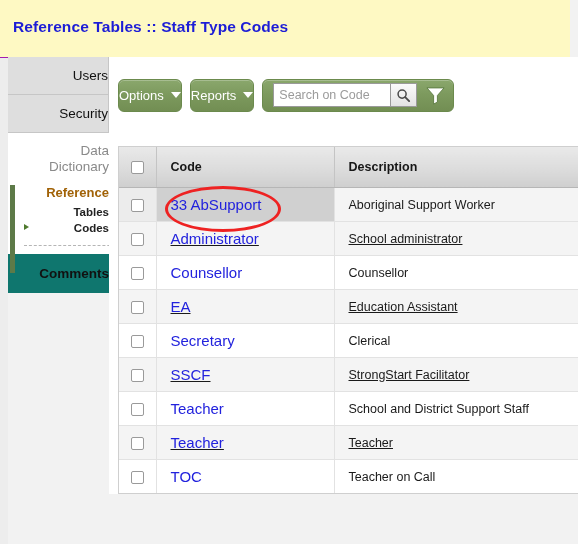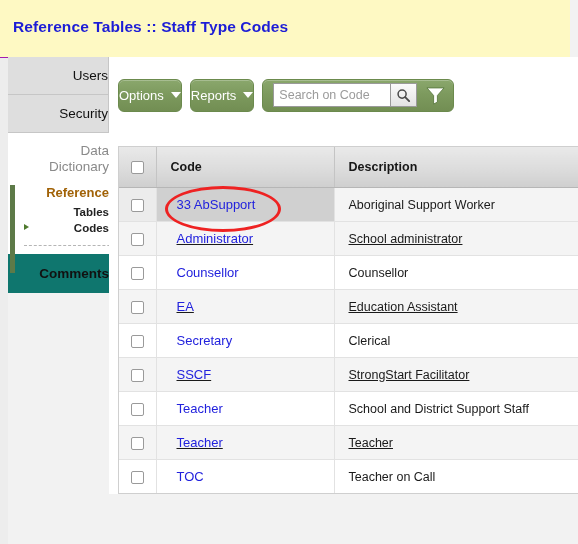--- a/index.html
+++ b/index.html
@@ -277,22 +277,21 @@
   tbody tr.odd  td { background: #ffffff; }
   tbody tr.even td { background: #f4f4f4; text-decoration: underline; }
   tbody tr.sel  td.chk-td { background: #ececec; }
   tbody tr.sel  td.code-td { background: #d0d0d0; }
   tbody tr.sel  td.desc-td { background: #f4f4f4; }
 
   .codelink {
     color: #2222dd;
     text-decoration: none;
     cursor: pointer;
-    font-size: 13px;
-    margin-left: 6px;
+    font-size: 15px;
   }
   .cbx {
     display: inline-block;
     width: 13px; height: 13px;
     border: 1px solid #9a9a9a;
     border-radius: 2px;
     background: #fff;
     vertical-align: middle;
     cursor: pointer;
     box-sizing: border-box;

